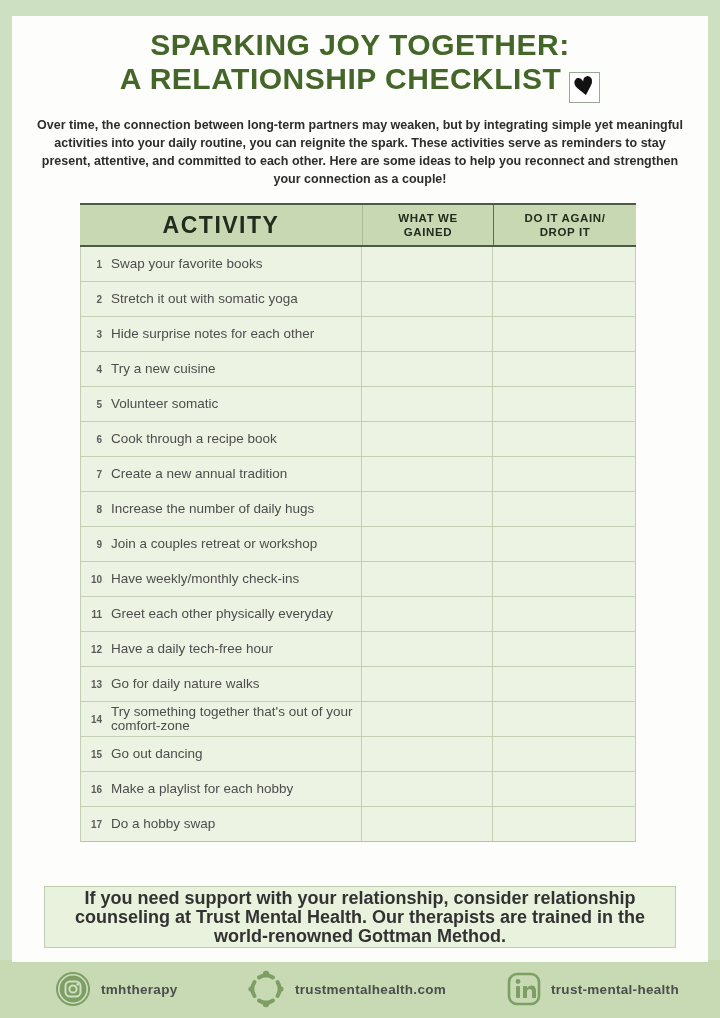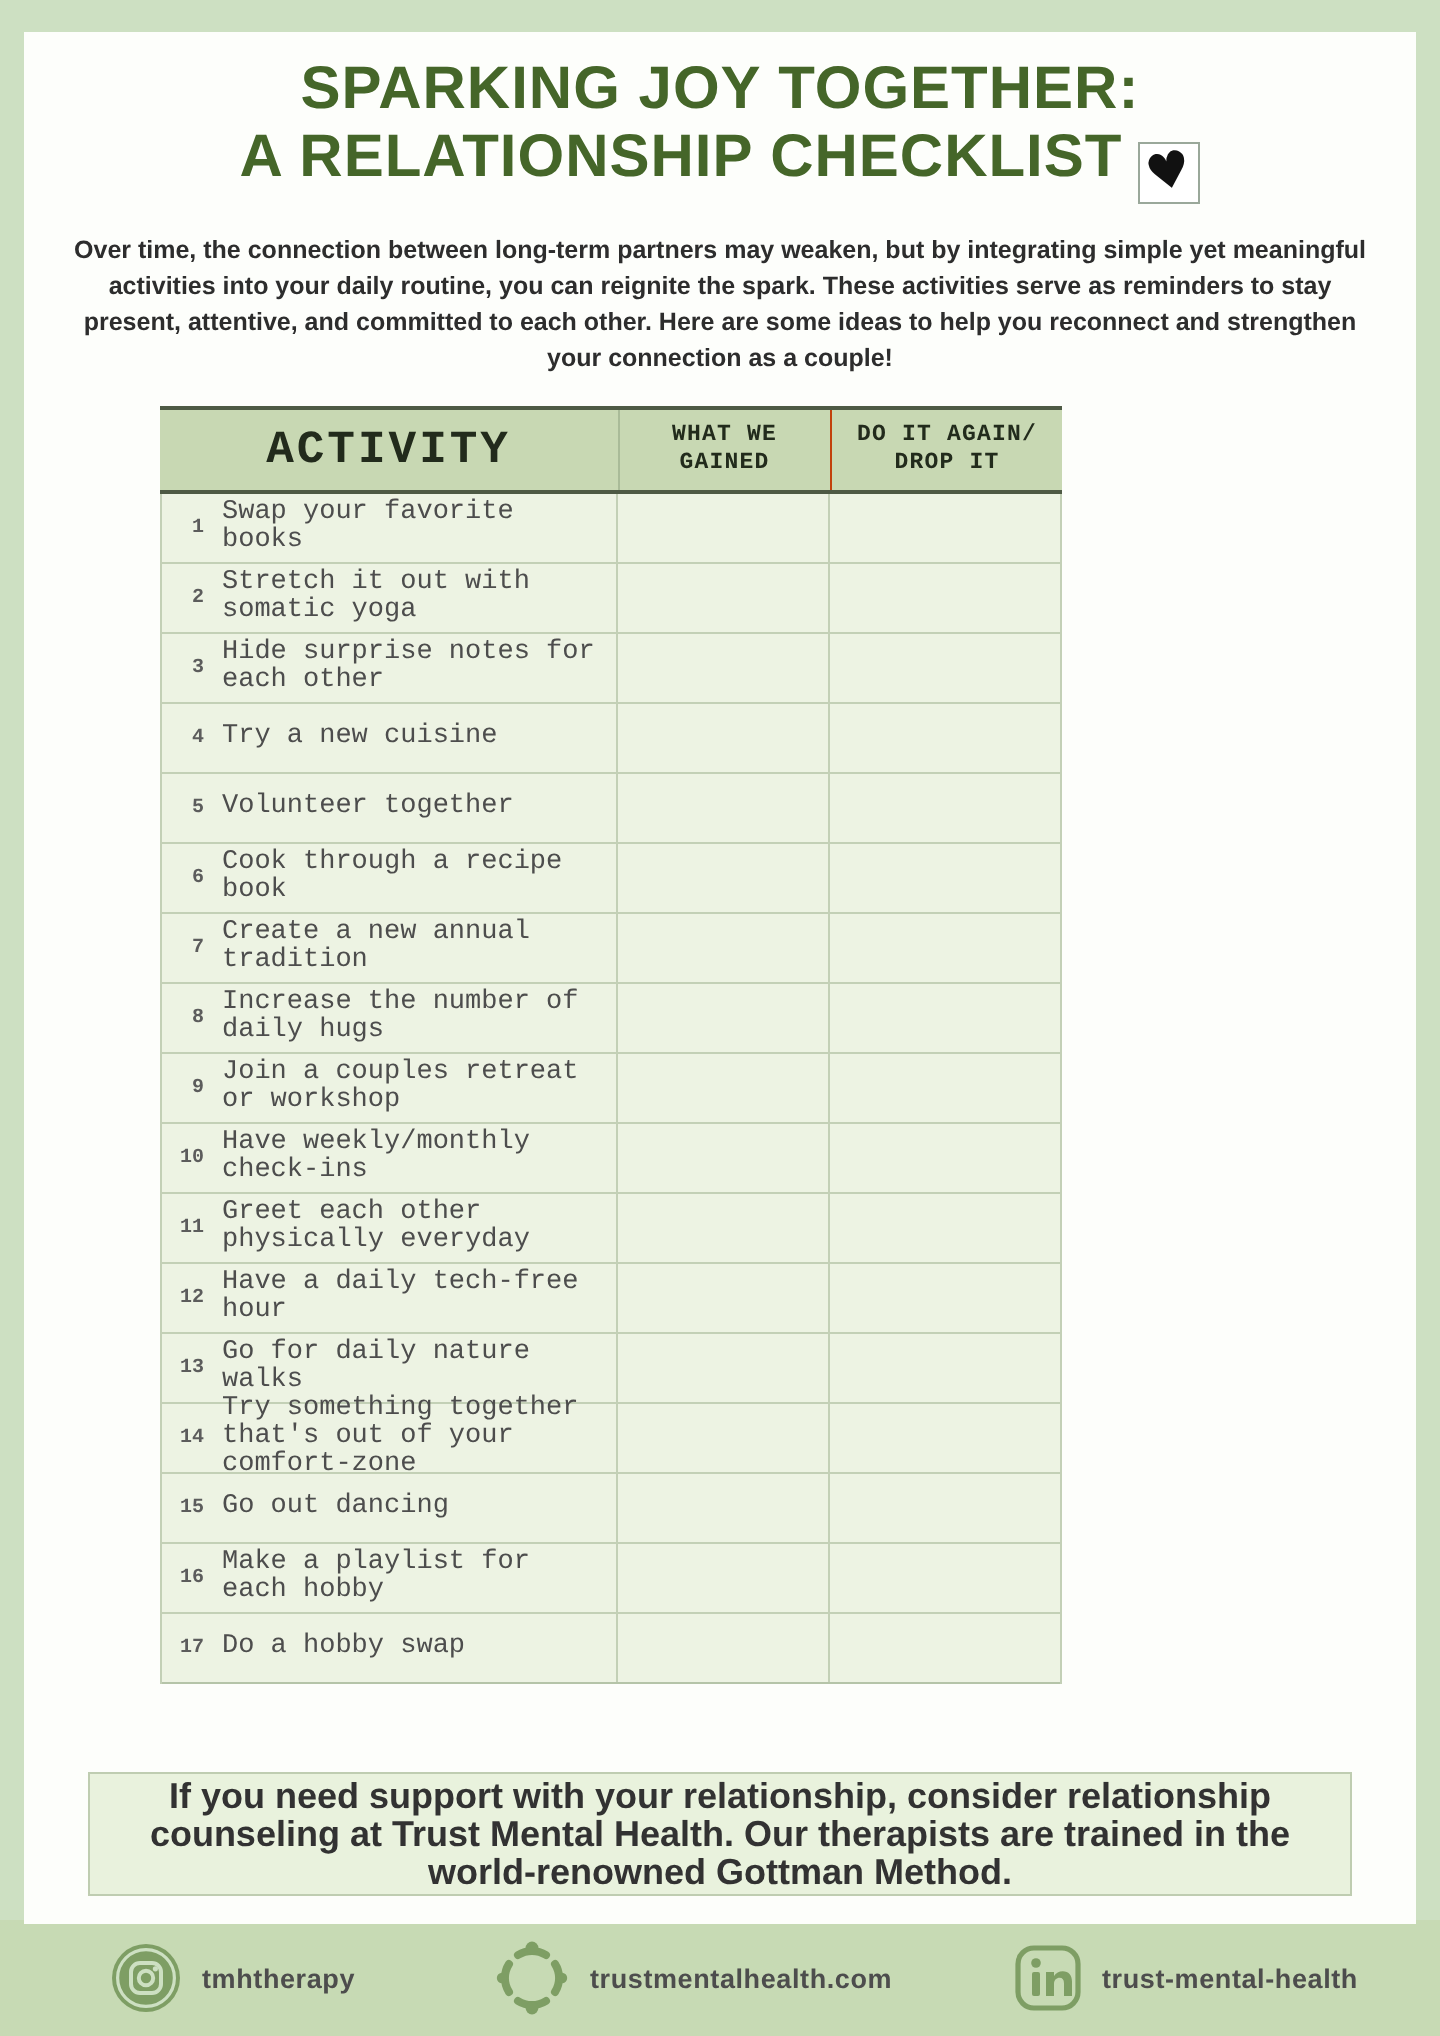--- a/index.html
+++ b/index.html
@@ -38,21 +38,21 @@
     font-family:"DejaVu Sans", sans-serif;
   }
   .intro {
     position:absolute; left:36px; top:116px; width:648px;
     text-align:center;
     font-size:12.5px; font-weight:700; color:#2d2d2d;
     line-height:18px;
   }
   
   .table {
-    position:absolute; left:80px; top:203px; width:451px;font-family:Liberation Mono, monospace;
+    position:absolute; left:80px; top:203px; width:556px;
   }
   .thead {
     display:flex; height:44px;
     background:#c8d8b3;
     border-top:2px solid #4e5a44;
     border-bottom:2px solid #4e5a44;
   }
   .th { display:flex; flex-direction:column; align-items:center; justify-content:center; }
   .th-activity {
     width:282px;
@@ -153,21 +153,21 @@
           <div class="c-act">
             <span class="num">4</span>
             <span class="act">Try a new cuisine</span>
           </div>
           <div class="c-gain"></div>
           <div class="c-again"></div>
         </div>
       <div class="trow">
           <div class="c-act">
             <span class="num">5</span>
-            <span class="act">Volunteer together</span>
+            <span class="act">Volunteer somatic</span>
           </div>
           <div class="c-gain"></div>
           <div class="c-again"></div>
         </div>
       <div class="trow">
           <div class="c-act">
             <span class="num">6</span>
             <span class="act">Cook through a recipe book</span>
           </div>
           <div class="c-gain"></div>

